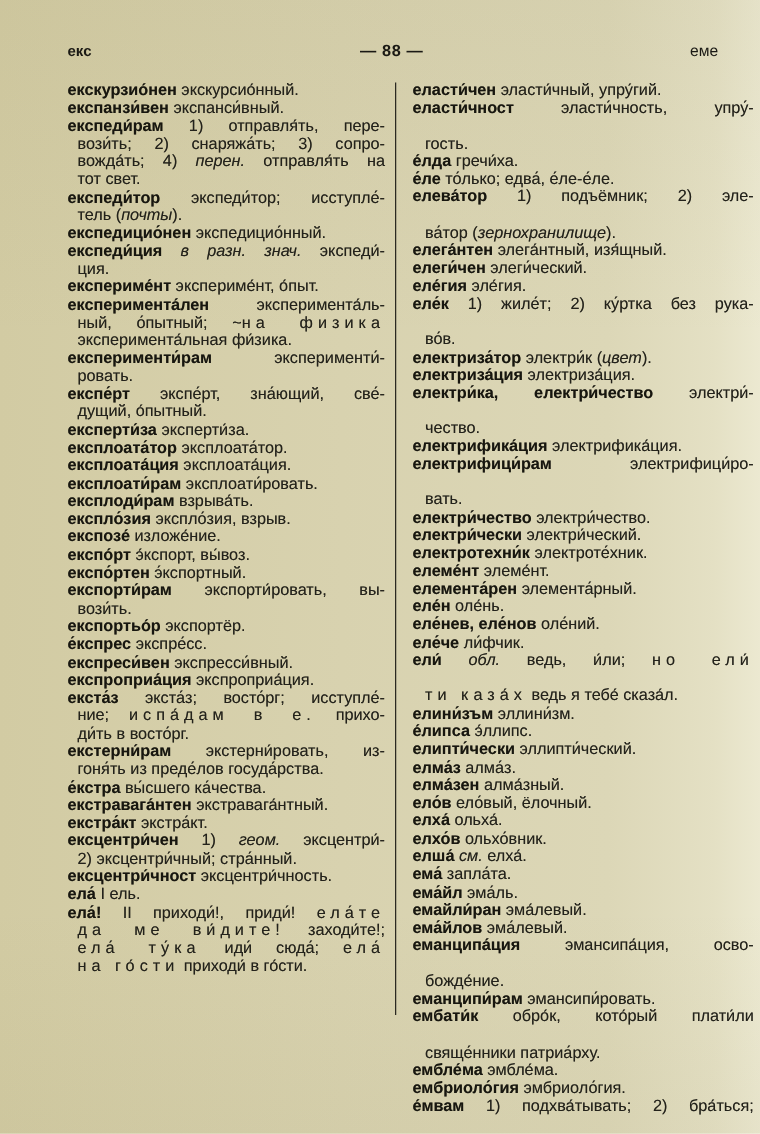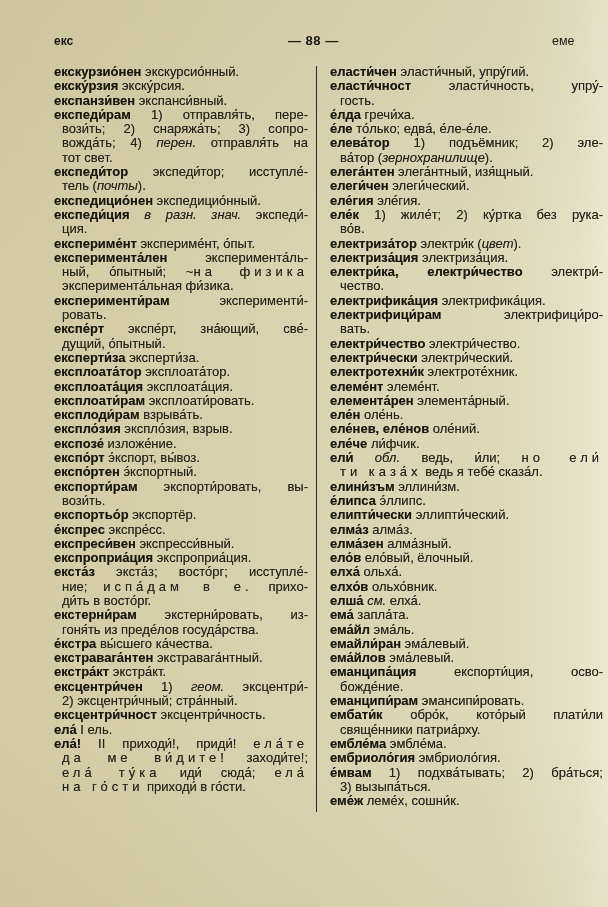--- a/index.html
+++ b/index.html
@@ -19,21 +19,21 @@
   .hdr-right { left: 552px; font-weight: 400; font-size: 12.5px; }
   .col { position: absolute; top: 65px; }
   .col-left { left: 54px; width: 254px; }
   .col-right { left: 330px; width: 273px; }
   .divider { position: absolute; left: 316px; top: 66px; width: 1.3px; height: 746px; background: #2b2921; }
   .line {
     height: 14.3px; line-height: 14.3px; font-size: 13px;
     white-space: nowrap; text-shadow: 0 0 0.5px rgba(20,18,10,0.45);
   }
   .col-left .line.cont { padding-left: 8px; }
-  .col-right .line.cont { padding-left: 10px; }
+  .col-right .line.cont { padding-left: 10px; margin-top: 14px; }
   .line.j { text-align: justify; text-align-last: justify; }
   .s-b { font-weight: 700; color: #17160f; }
   .s-t { color: #23221b; }
   .s-i { font-style: italic; color: #23221b; }
   .s-s { letter-spacing: 4px; color: #23221b; }
 </style>
 </head>
 <body>
 
 <div class="scan-tint"></div>
@@ -42,23 +42,20 @@
   <span class="hdr hdr-left">екс</span>
   <span class="hdr hdr-center">— 88 —</span>
   <span class="hdr hdr-right">еме</span>
 </header>
 
 <div class="col col-left">
     <div class="entry">
       <div class="line"><span class="s-b">екскурзио́нен</span><span class="s-t"> экскурсио́нный.</span></div>
     </div>
     <div class="entry">
-      <div class="line"><span class="s-b">екску́рзия</span><span class="s-t"> экску́рсия.</span></div>
-    </div>
-    <div class="entry">
       <div class="line"><span class="s-b">експанзи́вен</span><span class="s-t"> экспанси́вный.</span></div>
     </div>
     <div class="entry">
       <div class="line j"><span class="s-b">експеди́рам</span><span class="s-t"> 1) отправля́ть, пере-</span></div>
       <div class="line cont j"><span class="s-t">вози́ть; 2) снаряжа́ть; 3) сопро-</span></div>
       <div class="line cont j"><span class="s-t">вожда́ть; 4) </span><span class="s-i">перен.</span><span class="s-t"> отправля́ть на</span></div>
       <div class="line cont"><span class="s-t">тот свет.</span></div>
     </div>
     <div class="entry">
       <div class="line j"><span class="s-b">експеди́тор</span><span class="s-t"> экспеди́тор; исступле́-</span></div>
@@ -275,21 +272,21 @@
     <div class="entry">
       <div class="line"><span class="s-b">ема́йл</span><span class="s-t"> эма́ль.</span></div>
     </div>
     <div class="entry">
       <div class="line"><span class="s-b">емайли́ран</span><span class="s-t"> эма́левый.</span></div>
     </div>
     <div class="entry">
       <div class="line"><span class="s-b">ема́йлов</span><span class="s-t"> эма́левый.</span></div>
     </div>
     <div class="entry">
-      <div class="line j"><span class="s-b">еманципа́ция</span><span class="s-t"> експорти́ция, осво-</span></div>
+      <div class="line j"><span class="s-b">еманципа́ция</span><span class="s-t"> эмансипа́ция, осво-</span></div>
       <div class="line cont"><span class="s-t">божде́ние.</span></div>
     </div>
     <div class="entry">
       <div class="line"><span class="s-b">еманципи́рам</span><span class="s-t"> эмансипи́ровать.</span></div>
     </div>
     <div class="entry">
       <div class="line j"><span class="s-b">ембати́к</span><span class="s-t"> обро́к, кото́рый плати́ли</span></div>
       <div class="line cont"><span class="s-t">свяще́нники патриа́рху.</span></div>
     </div>
     <div class="entry">

